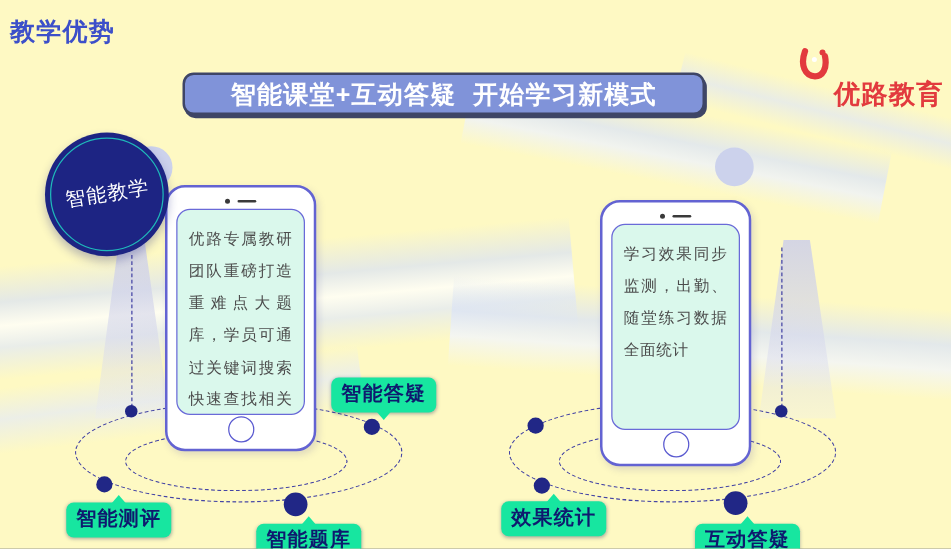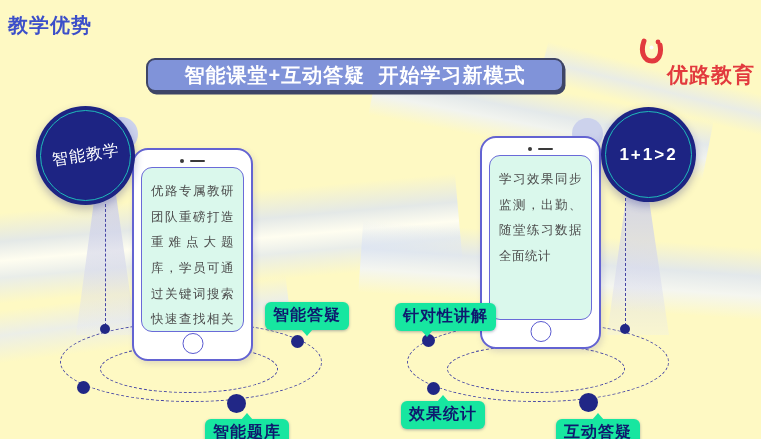--- a/index.html
+++ b/index.html
@@ -37,21 +37,21 @@
   .or-outer { left:407px; top:322px; width:262px; height:80px; }
   .or-inner { left:447px; top:345px; width:178px; height:48px; }
   .vline { position:absolute; width:0; border-left:1px dashed #4545a5; z-index:2; }
   .vl-left  { left:105px; top:204px; height:122px; }
   .vl-right { left:625px; top:198px; height:128px; }
   
   .phone { position:absolute; width:121px; height:213px; background:#ffffff;
            border:2.5px solid #6363d2; border-radius:16px; z-index:3;
            box-shadow:2px 3px 6px rgba(90,90,160,.18); }
   .phone-left  { left:132px; top:148px; }
-  .phone-right { left:480px; top:136px; }
+  .phone-right { left:480px; top:160px; }
   .phone-top { position:absolute; top:7px; left:0; right:0; height:8px;
                display:flex; align-items:center; justify-content:center; gap:6px; }
   .cam { width:4px; height:4px; border-radius:50%; background:#3a3a3a; }
   .spk { width:15px; height:2px; background:#3a3a3a; border-radius:1px; }
   .screen { position:absolute; left:7px; right:7px; top:17px; height:165px;
             background:#daf8ec; border:1.5px solid #6a6ad8; border-radius:11px;
             padding:11px 9px; font-size:12.5px; line-height:2.05; color:#4c4c4c;
             letter-spacing:.5px; text-align:justify; overflow:hidden; }
   .home { position:absolute; bottom:5px; left:50%; transform:translateX(-50%);
           width:21px; height:21px; border:1.5px solid #5a5ad0; border-radius:50%; background:#fff; }
@@ -147,32 +147,29 @@
       <span class="cam"></span>
       <span class="spk"></span>
     </div>
     <div class="screen">学习效果同步监测，出勤、随堂练习数据全面统计</div>
     <div class="home"></div>
   </div>
 
   <div class="badge-circle badge-left">
     <span class="badge-text">智能教学</span>
   </div>
-  <div class="badge-circle badge-right">
-    <span class="badge-text">1+1&gt;2</span>
-  </div>
 
   <div class="dot d-s dl1"></div>
   <div class="dot d-m dl2"></div>
   <div class="dot d-l dl3"></div>
   <div class="dot d-m dl4"></div>
   <div class="dot d-m dr1"></div>
   <div class="dot d-m dr2"></div>
   <div class="dot d-l dr3"></div>
   <div class="dot d-s dr4"></div>
 
   <div class="tag pt-down tg-answer">智能答疑</div>
+  <div class="tag pt-up tg-evaluate">智能测评</div>
   <div class="tag pt-up tg-bank">智能题库</div>
-  <div class="tag pt-down tg-targeted">针对性讲解</div>
   <div class="tag pt-up tg-stats">效果统计</div>
   <div class="tag pt-up tg-inter">互动答疑</div>
 
 </div>
 
 </body></html>

